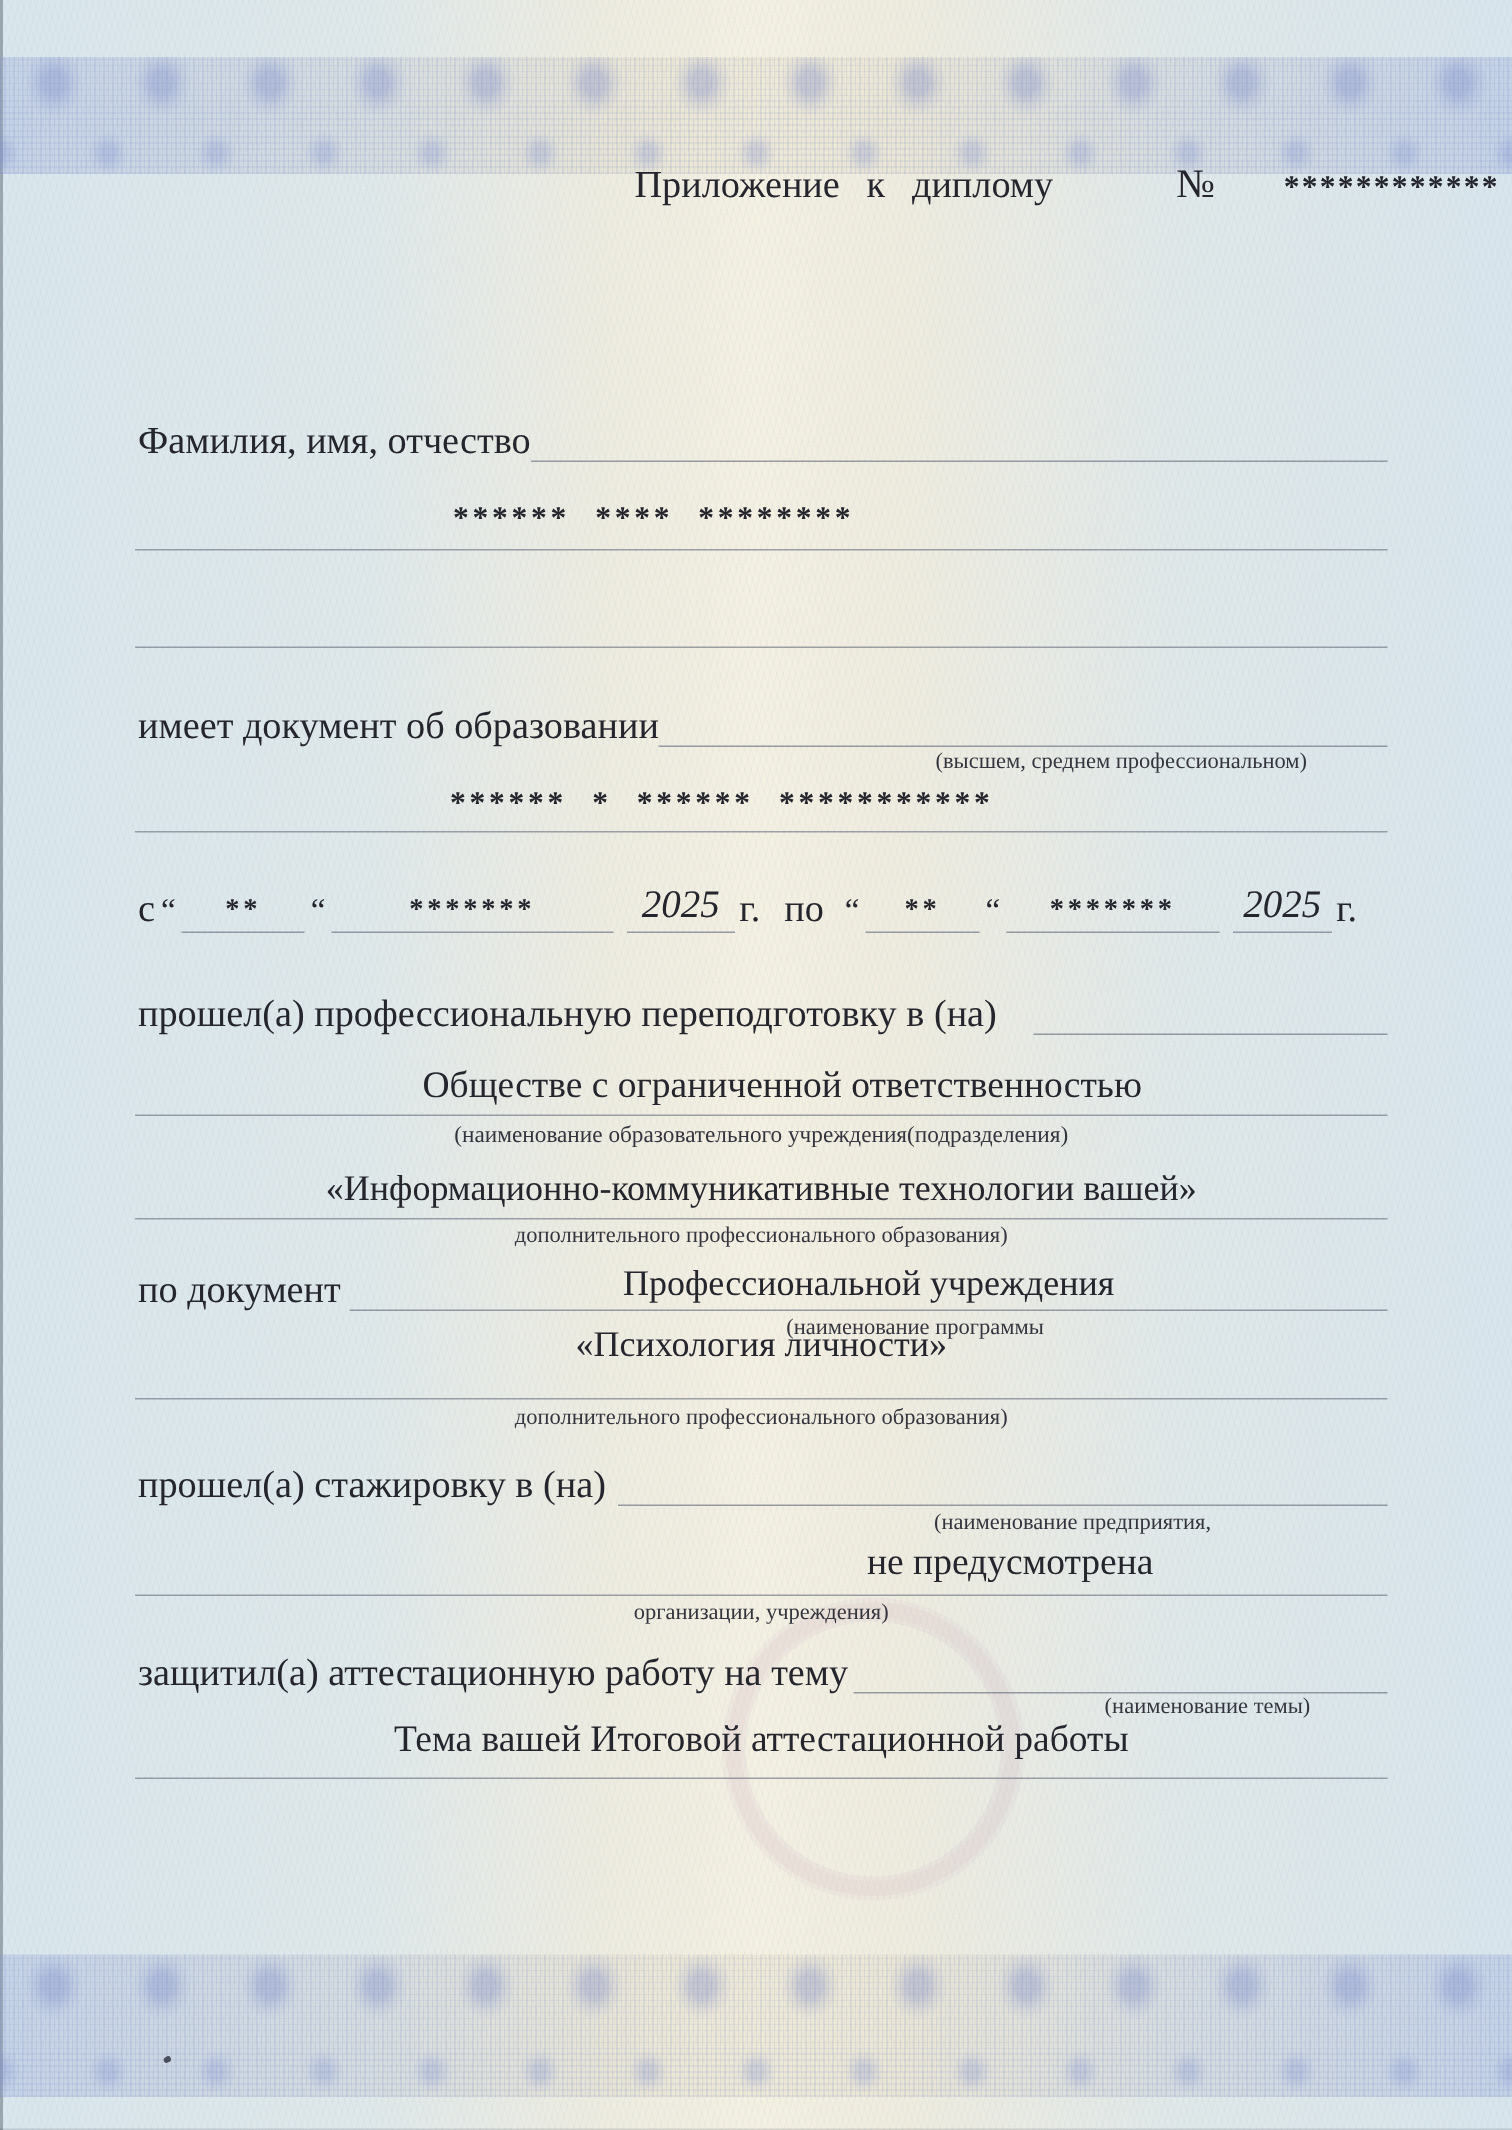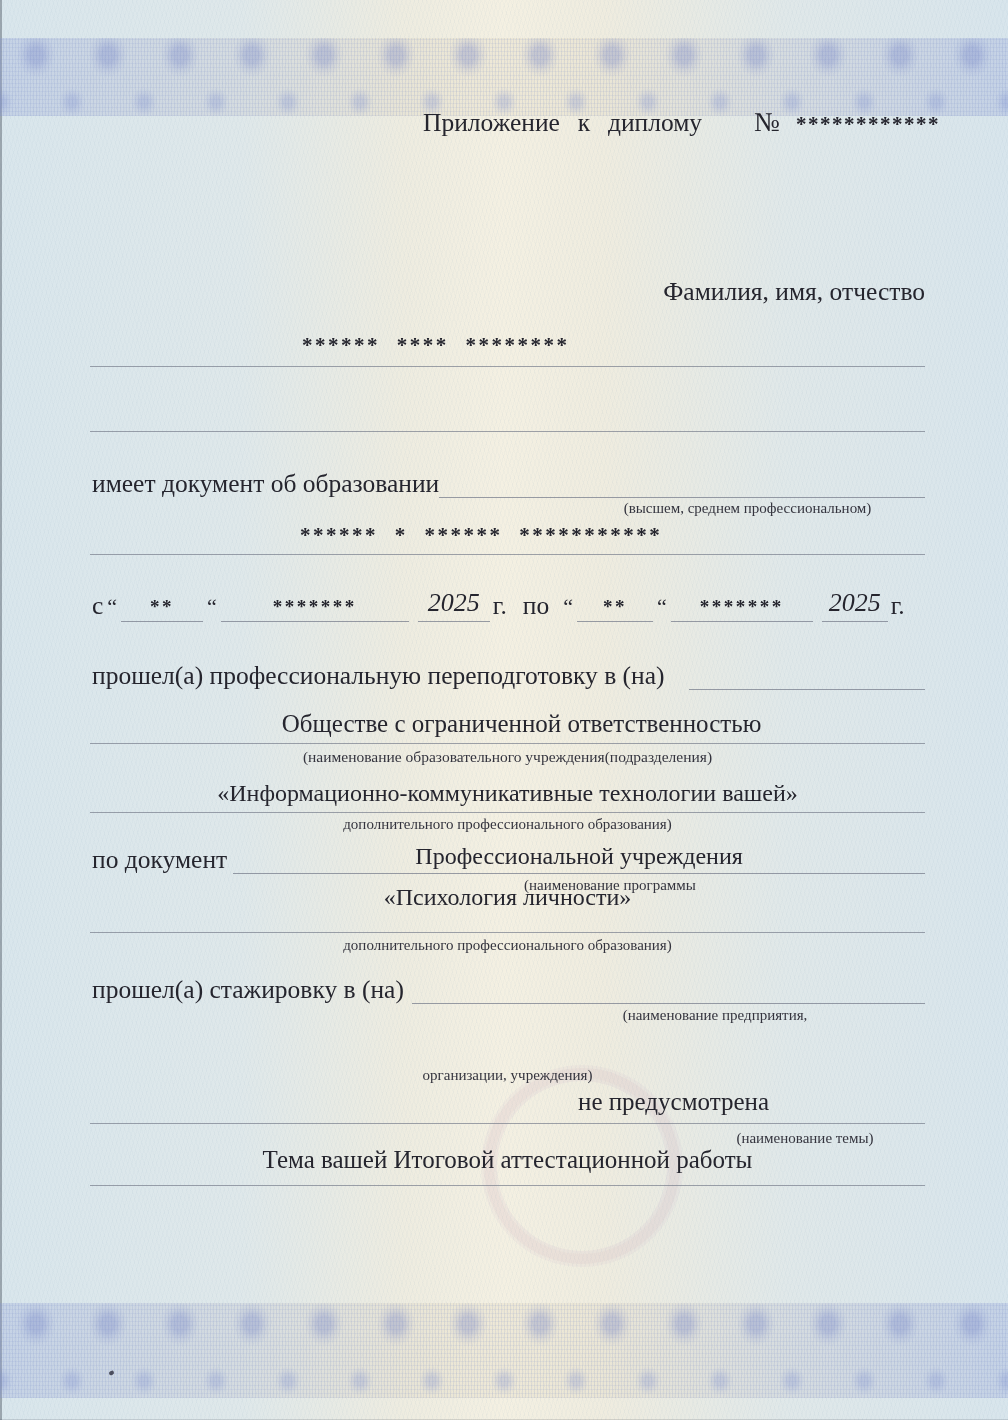--- a/index.html
+++ b/index.html
@@ -49,27 +49,27 @@
 <body>
 
 <div class="page">
 
   <div class="band" style="top:38px;height:78px;"></div>
   <div class="band" style="top:1303px;height:95px;"></div>
 
   <div class="seal"></div>
   <div class="speck"></div>
 
-  <div class="row" style="top:108px;left:423px;right:60px;align-items:baseline;">
+  <div class="row" style="top:108px;left:423px;right:60px;align-items:baseline;gap:30px;">
     <span class="label" style="word-spacing:0.45em;">Приложение к диплому</span>
     <span class="label" style="margin-left:52px;font-size:27px;">№</span>
     <span class="stars" style="margin-left:16px;letter-spacing:1.5px;">************</span>
   </div>
 
-  <div class="row" style="top:278px;left:92px;right:83px;height:30px;flex-direction:column;">
+  <div class="row" style="top:278px;left:92px;right:83px;height:30px;">
     <span class="label">Фамилия, имя, отчество</span>
     <span class="wline"></span>
   </div>
   <div class="row" style="top:318px;left:90px;right:83px;height:48px;border-bottom:1.4px solid rgba(120,126,140,.7);">
     <span class="stars" style="margin-left:212px;padding-bottom:8px;">****** **** ********</span>
   </div>
   <div class="ruled" style="top:384px;left:90px;right:83px;height:47px;"></div>
 
   <div class="row" style="top:468px;left:92px;right:83px;height:30px;">
     <span class="label">имеет документ об образовании</span>
@@ -122,23 +122,27 @@
   <div class="row" style="top:888px;left:90px;right:83px;height:44px;border-bottom:1.4px solid rgba(120,126,140,.7);justify-content:center;">
     <span class="value" style="font-size:24px;padding-bottom:22px;">«Психология личности»</span>
   </div>
   <div class="hint" style="top:937px;left:90px;right:83px;">дополнительного профессионального образования)</div>
 
   <div class="row" style="top:972px;left:92px;right:83px;height:32px;">
     <span class="label">прошел(а) стажировку в (на)</span>
     <span class="wline" style="margin-left:8px;"></span>
   </div>
   <div class="hint" style="top:1007px;left:590px;width:250px;">(наименование предприятия,</div>
-  <div class="row" style="top:1076px;left:90px;right:83px;height:47px;border-bottom:1.4px solid rgba(120,126,140,.7);justify-content:center;">
+  <div class="row" style="top:1016px;left:90px;right:83px;height:47px;border-bottom:1.4px solid rgba(120,126,140,.7);justify-content:center;">
     <span class="value" style="padding-left:332px;padding-bottom:8px;">не предусмотрена</span>
   </div>
   <div class="hint" style="top:1067px;left:90px;right:83px;">организации, учреждения)</div>
 
+  <div class="row" style="top:1097px;left:92px;right:83px;height:32px;">
+    <span class="label">защитил(а) аттестационную работу на тему</span>
+    <span class="wline" style="margin-left:4px;"></span>
+  </div>
   <div class="hint" style="top:1130px;left:715px;width:180px;">(наименование темы)</div>
   <div class="row" style="top:1136px;left:90px;right:83px;height:49px;border-bottom:1.4px solid rgba(120,126,140,.7);justify-content:center;">
     <span class="value" style="padding-bottom:12px;">Тема вашей Итоговой аттестационной работы</span>
   </div>
 
 </div>
 
 </body></html>

